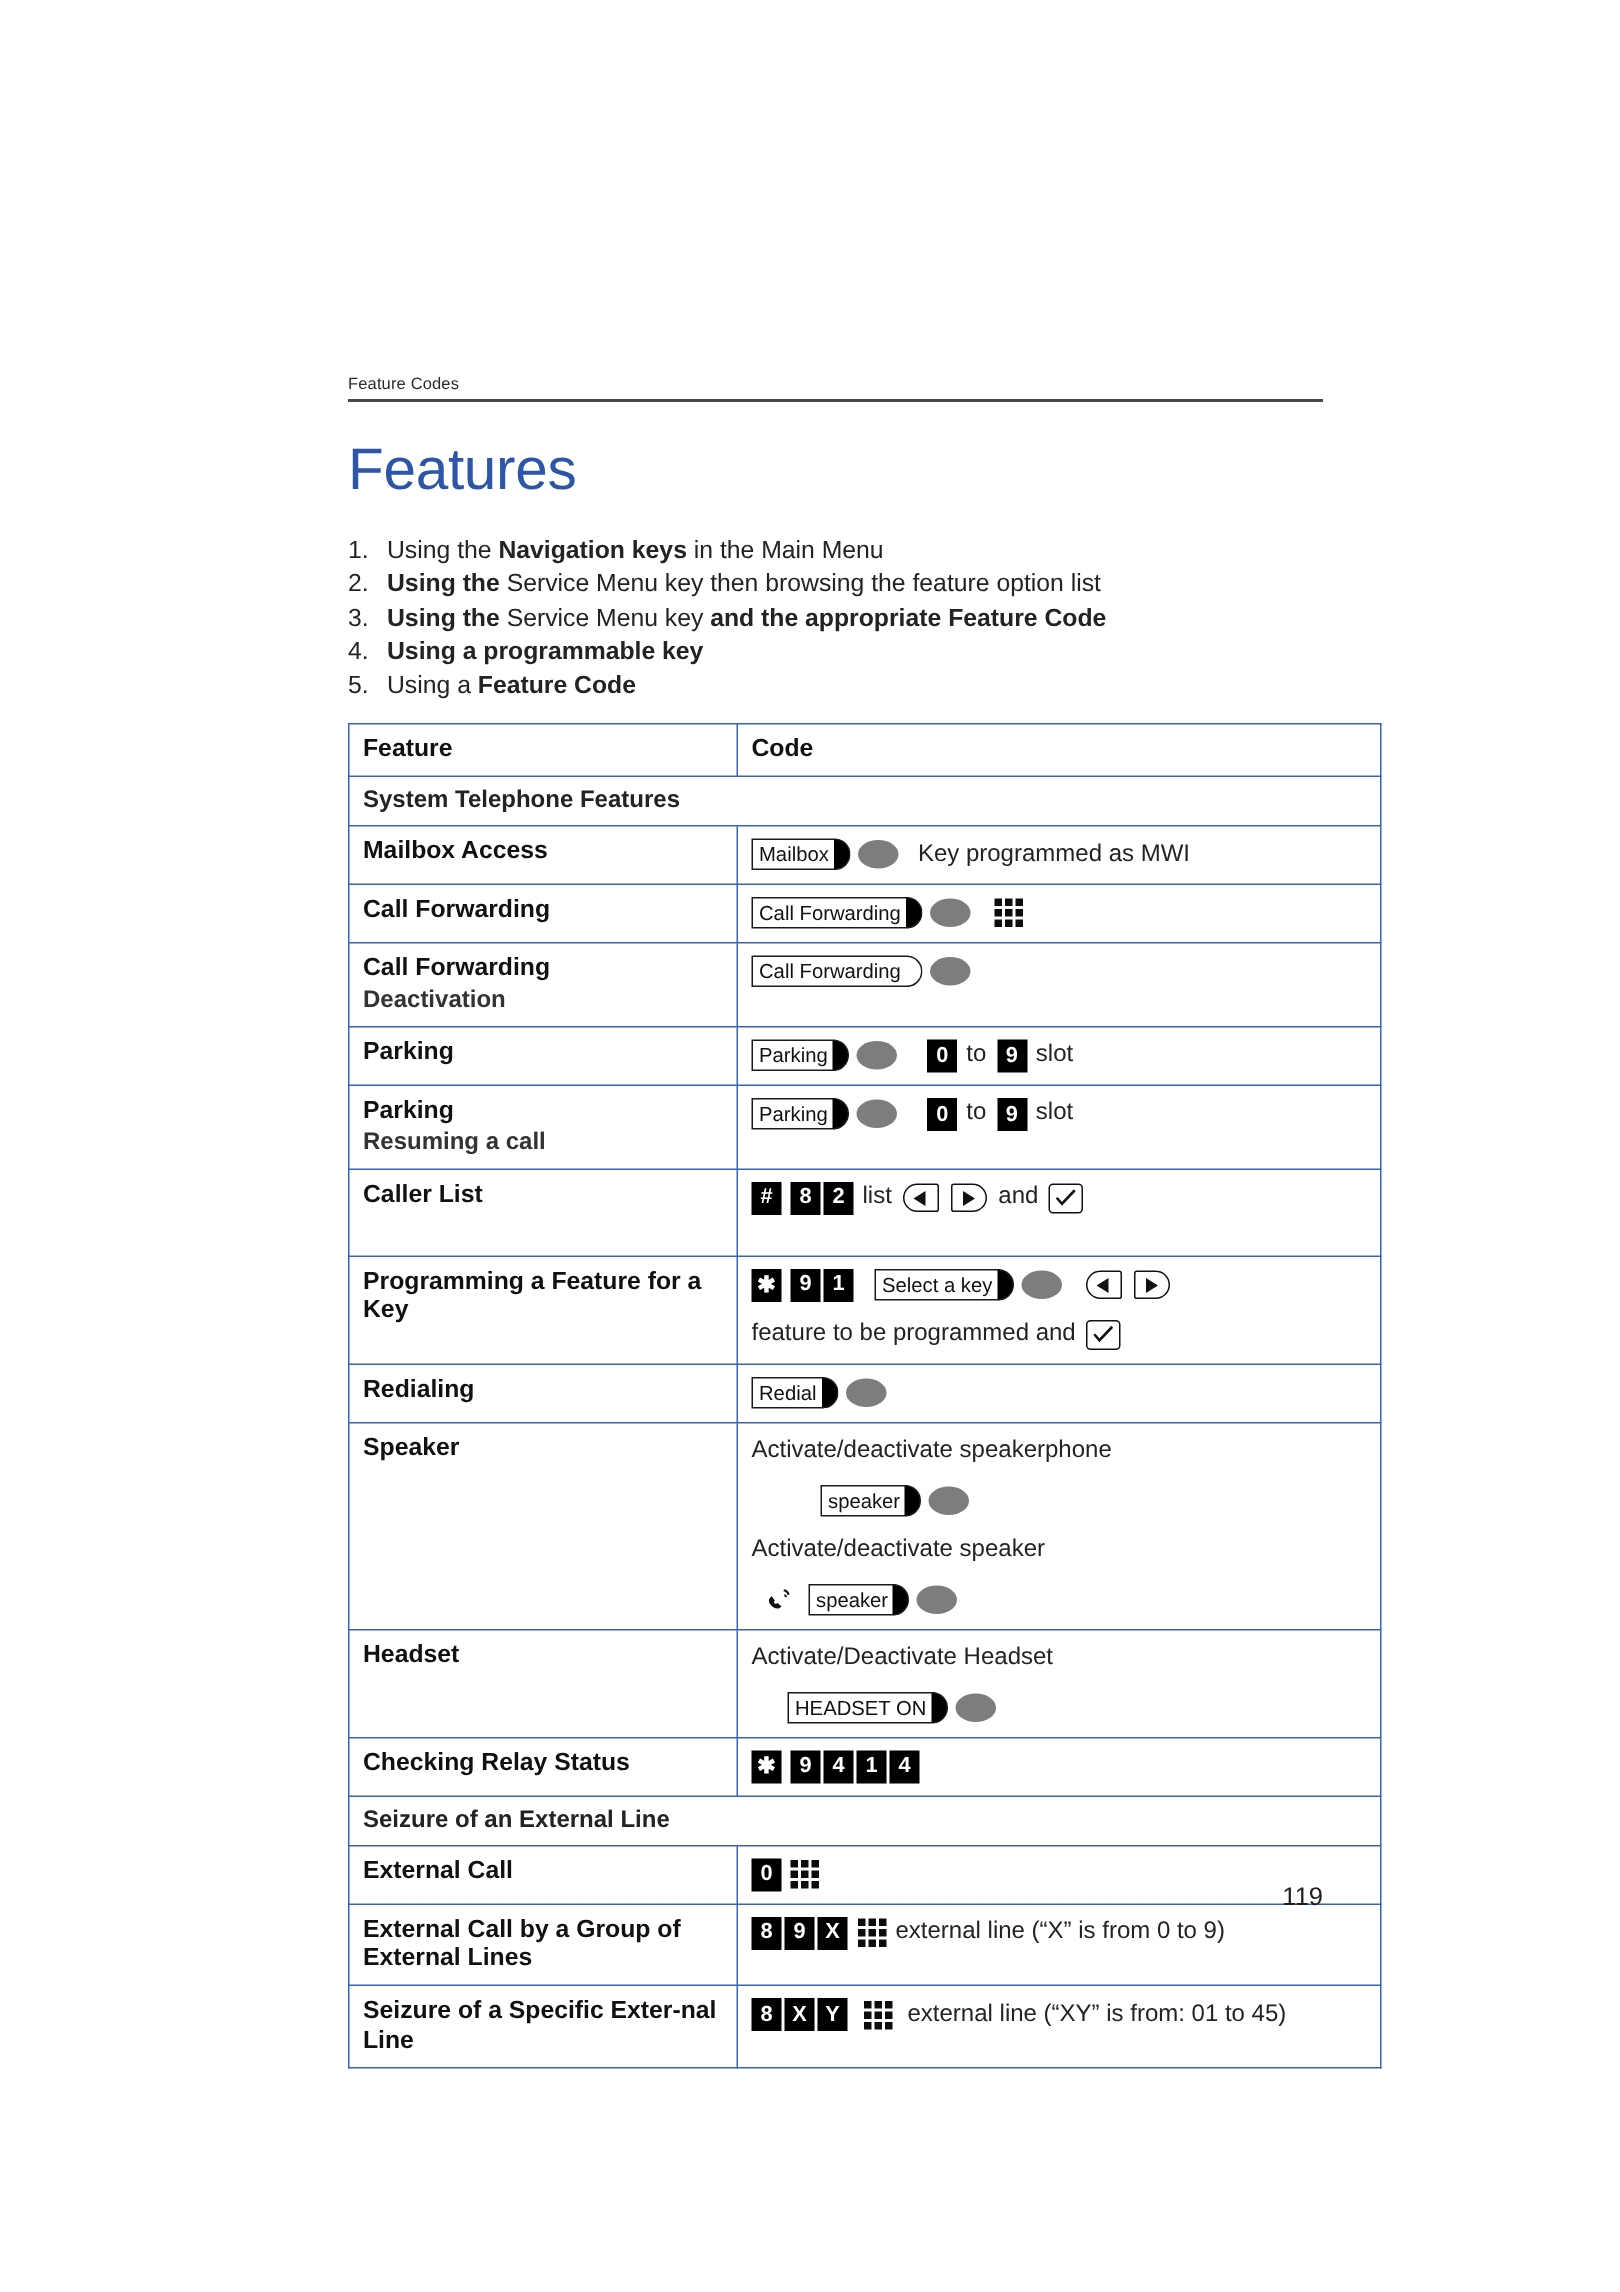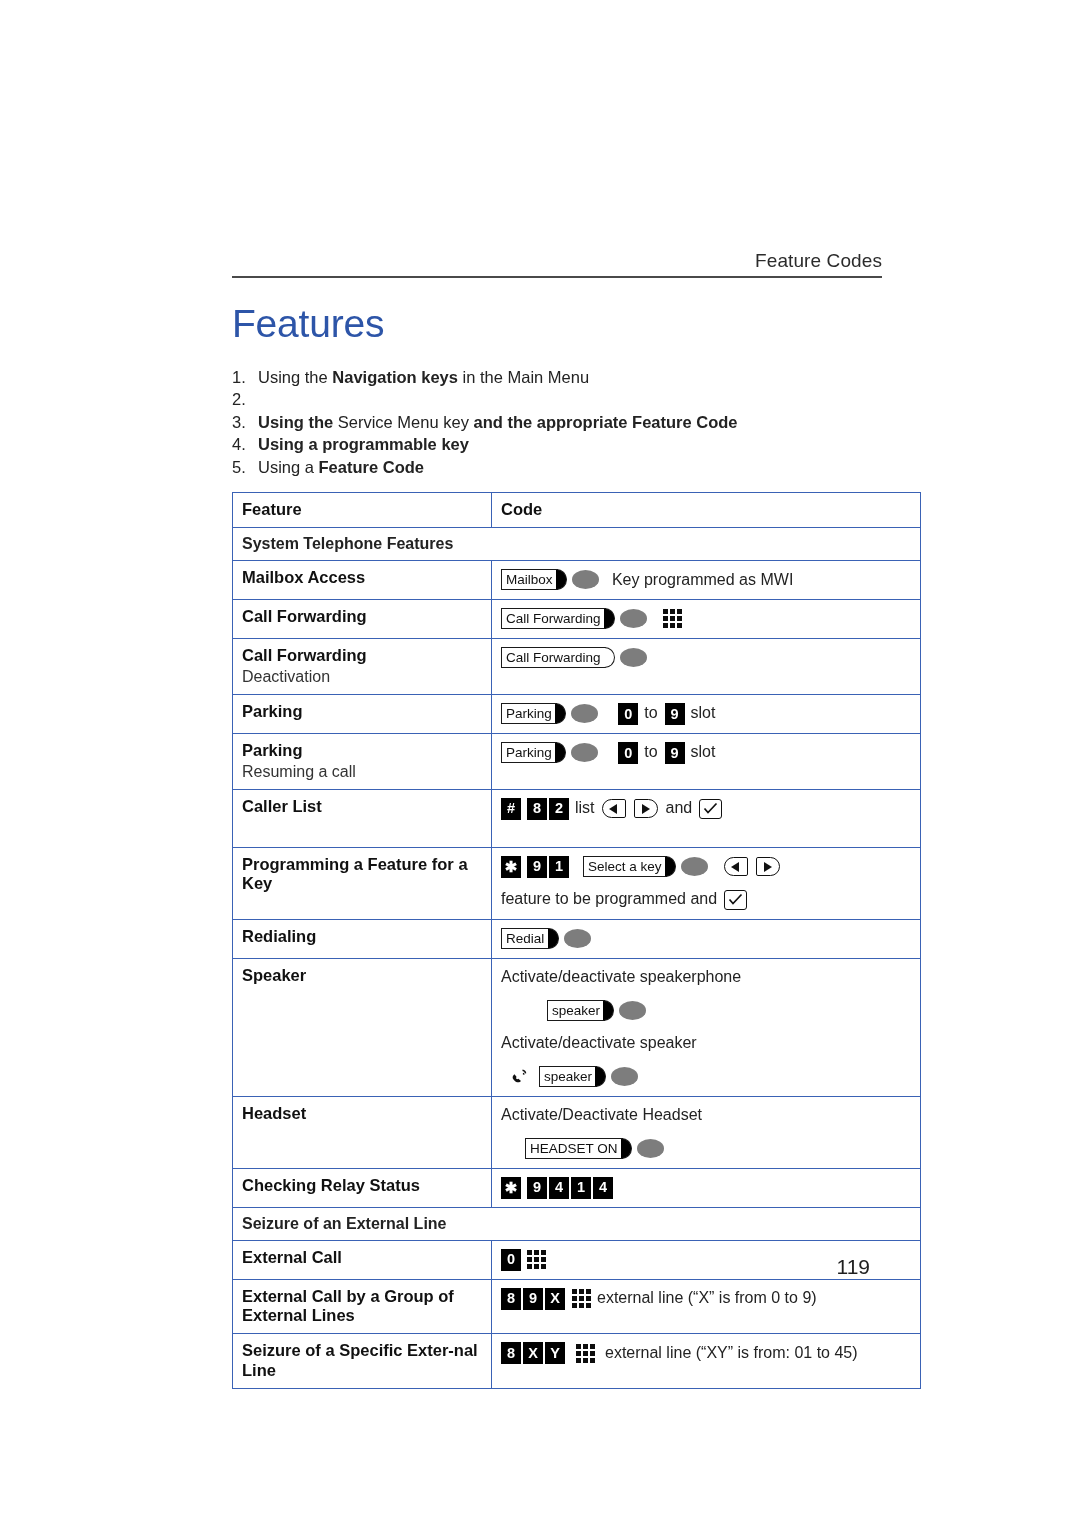--- a/index.html
+++ b/index.html
@@ -23,22 +23,22 @@
   }
   .content {
     position: absolute;
     left: 232px;
     top: 250px;
     width: 650px;
   }
 
   
   .run-head {
-    text-align: right;
-    font-size: 19px;
+    text-align: left;
+    font-size: 11px;
     color: #2b2b2b;
     letter-spacing: .1px;
     padding-bottom: 4px;
   }
   .run-rule {
     height: 2px;
     background: #4a4a4a;
     width: 100%;
     margin-bottom: 24px;
   }
@@ -93,21 +93,21 @@
   }
   td.c-feature { width: 240px; }
   td.c-code { width: 410px; }
   .feat-name {
     font-weight: bold;
     font-size: 16.5px;
     line-height: 1.2;
     color: #111;
   }
   .feat-sub {
-    font-weight: normal;
+    font-weight: bold;
     font-size: 16px;
     color: #333;
     line-height: 1.25;
     margin-top: 1px;
   }
   td.section {
     font-size: 22px;
     color: #2d55a8;
     padding: 8px 9px 9px 9px;
     font-weight: bold;
@@ -239,25 +239,25 @@
     display: inline-flex;
     align-items: center;
     margin-right: 6px;
     flex: 0 0 auto;
   }
   .handset svg { display: block; }
 
   
   .pageno {
     position: absolute;
-    left: 220px;
+    left: 232px;
     top: 1255px;
     width: 650px;
     text-align: right;
-    font-size: 21px;
+    font-size: 17px;
     color: #1f1f1f;
   }
 </style>
 </head>
 <body>
 
 <div class="page">
 
   <div class="content">
 
@@ -266,20 +266,21 @@
 
     <h1 class="title">Features</h1>
 
     <ul class="ol" id="steps">
         <li>
           <span class="num">1.</span>
           <span><span>Using the </span><span class="b">Navigation keys</span><span> in the Main Menu</span></span>
         </li>
         <li>
           <span class="num">2.</span>
+          <span><span class="b">Using the</span><span> Service Menu key then browsing the feature option list</span></span>
         </li>
         <li>
           <span class="num">3.</span>
           <span><span class="b">Using the</span><span> Service Menu key </span><span class="b">and the appropriate Feature Code</span></span>
         </li>
         <li>
           <span class="num">4.</span>
           <span><span class="b">Using a programmable key</span></span>
         </li>
         <li>

